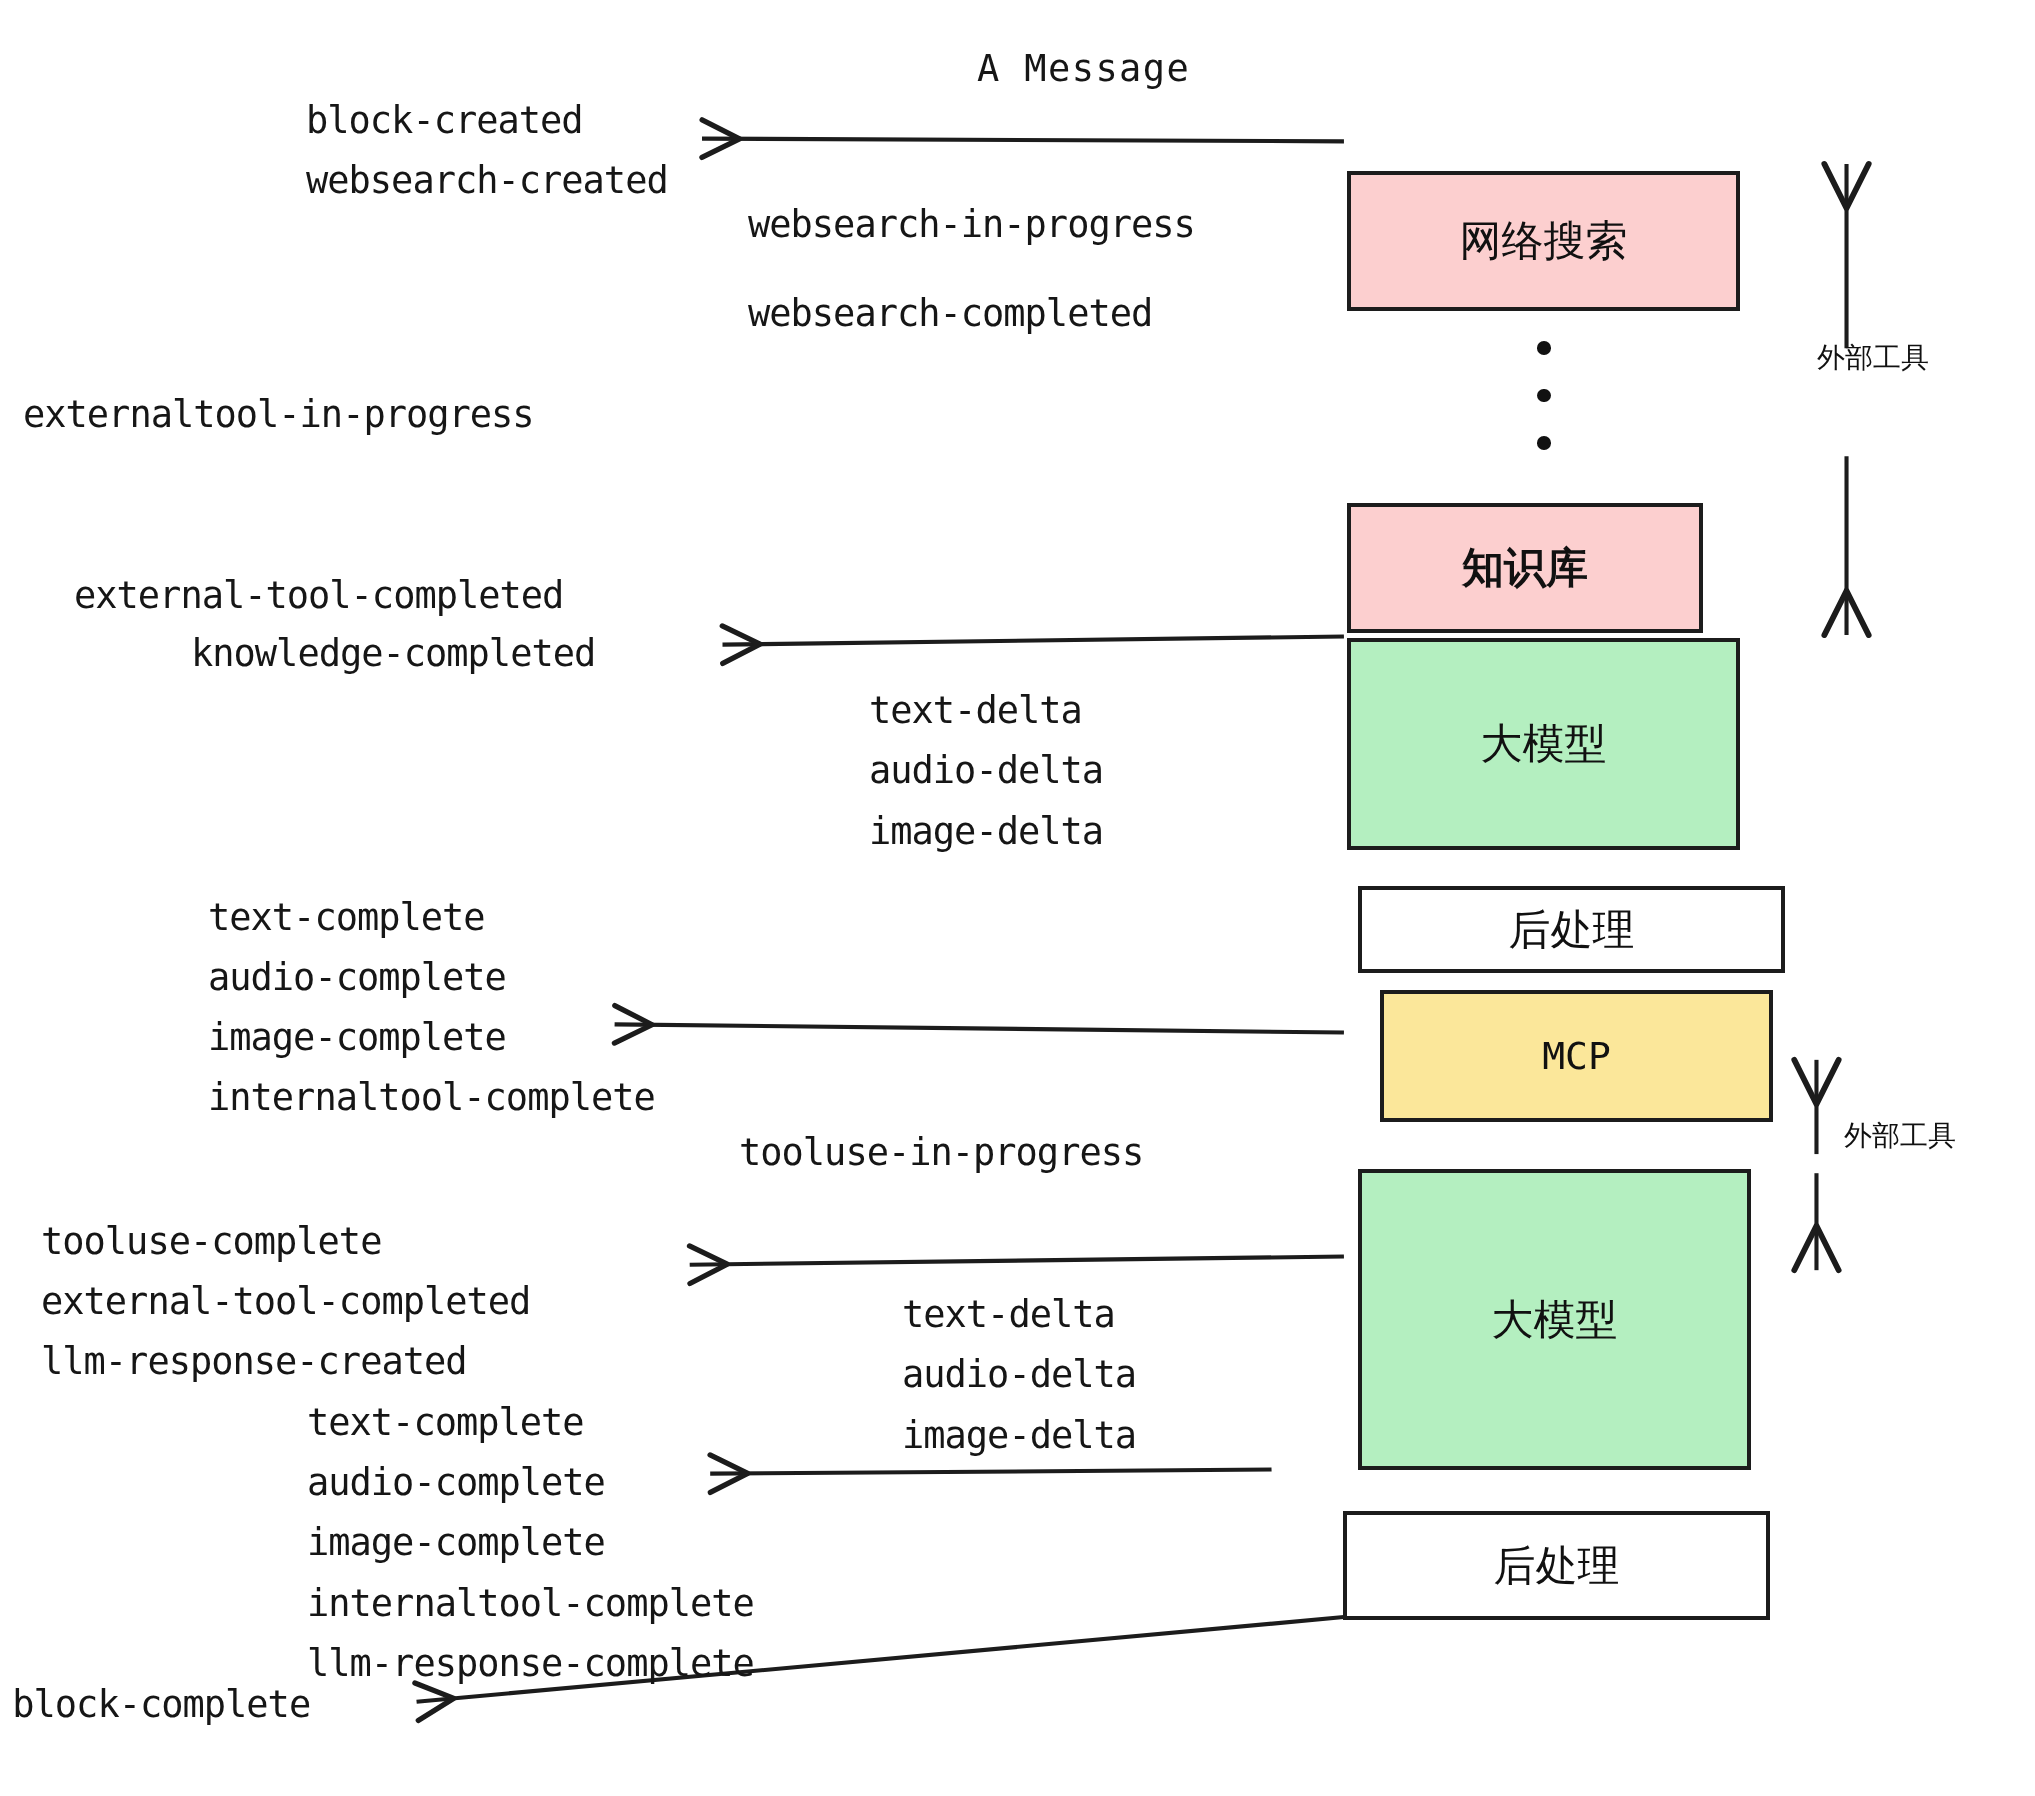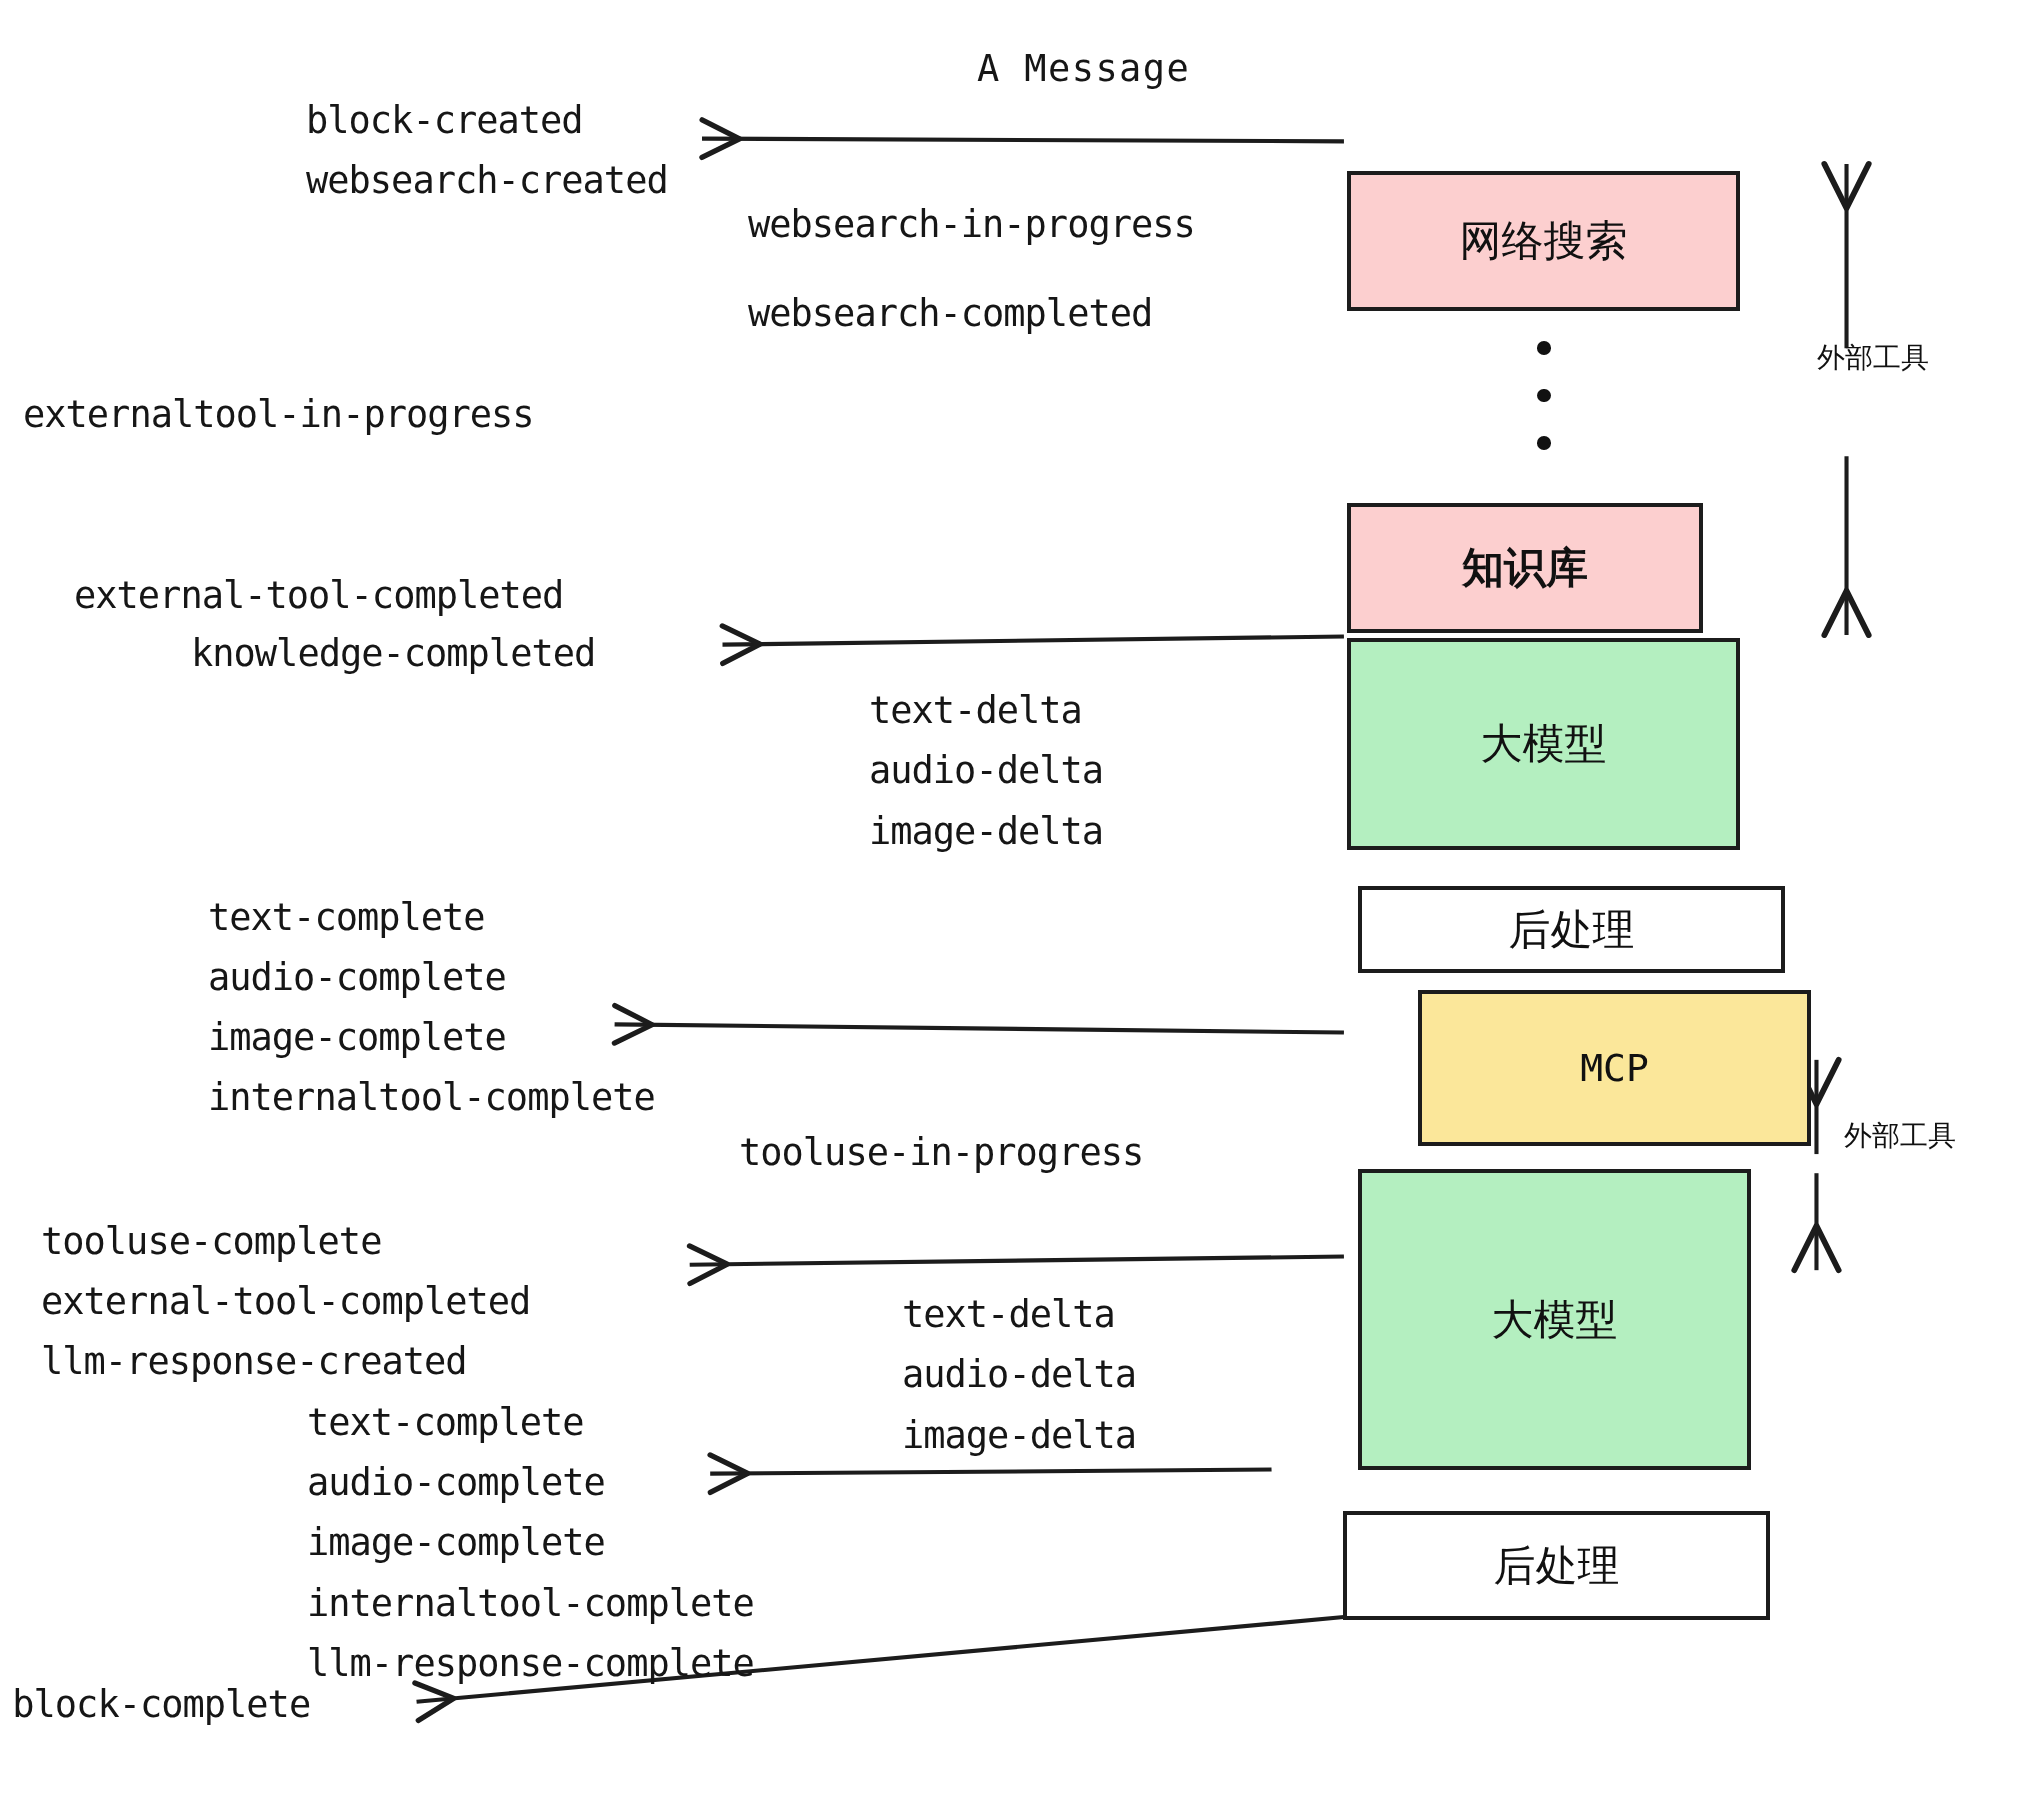--- a/index.html
+++ b/index.html
@@ -131,21 +131,21 @@
   </div>
 
   <div class="node" style="left:1347px; top:638px; width:393px; height:212px; background:#b4efc0;">
     <span>大模型</span>
   </div>
 
   <div class="node" style="left:1358px; top:886px; width:427px; height:87px; background:#ffffff;">
     <span>后处理</span>
   </div>
 
-  <div class="node mono" style="left:1418px; top:990px; width:393px; height:156px; background:#fbe79a;">
+  <div class="node mono" style="left:1380px; top:990px; width:393px; height:132px; background:#fbe79a;">
     <span>MCP</span>
   </div>
 
   <div class="node" style="left:1358px; top:1169px; width:393px; height:301px; background:#b4efc0;">
     <span>大模型</span>
   </div>
 
   <div class="node" style="left:1343px; top:1511px; width:427px; height:109px; background:#ffffff;">
     <span>后处理</span>
   </div>

